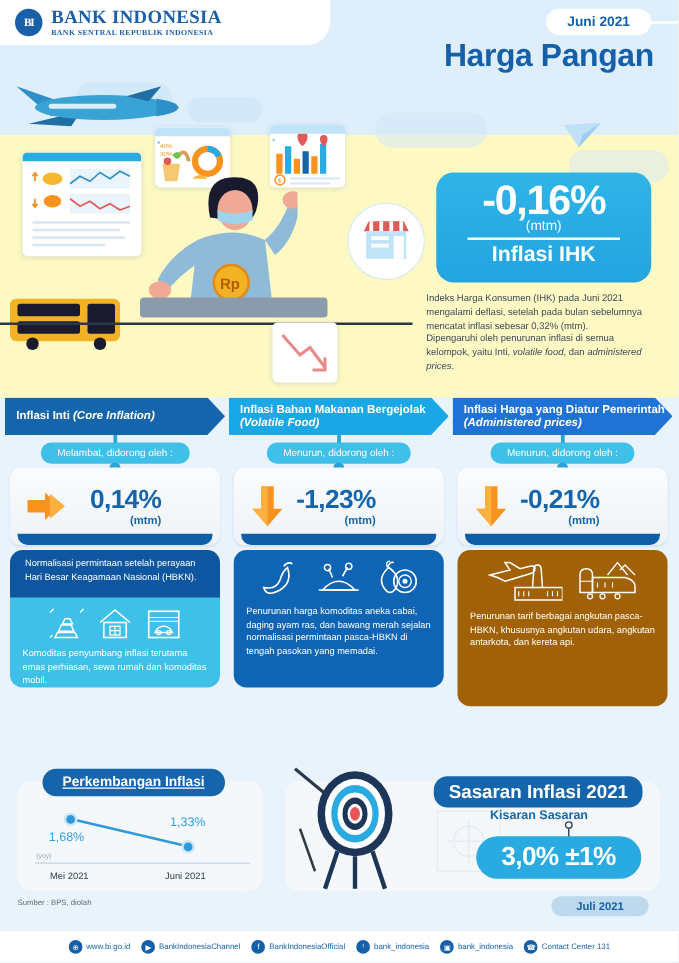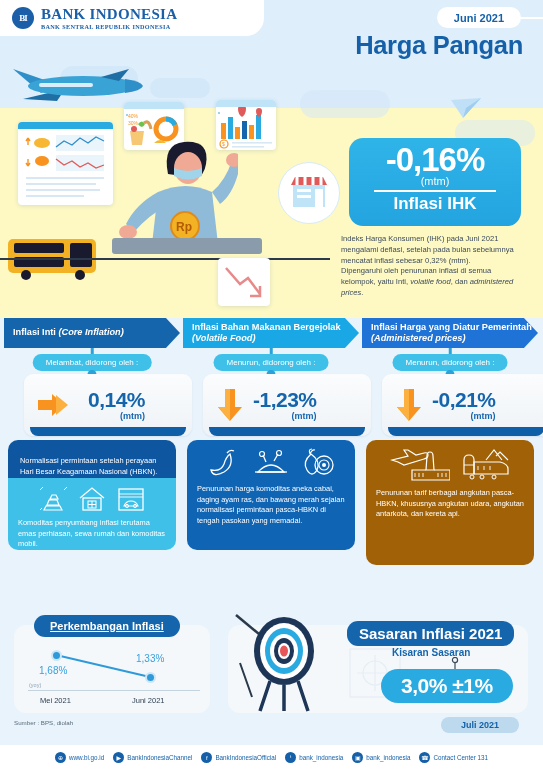--- a/index.html
+++ b/index.html
@@ -91,38 +91,38 @@
   .colhead.h2 { background:#19a7e5; clip-path:polygon(0 0, 92% 0, 100% 50%, 92% 100%, 0 100%); }
   .colhead.h3 { background:#1f72d6; clip-path:polygon(0 0, 92% 0, 100% 50%, 92% 100%, 0 100%); }
 
   .stem { position:absolute; left:50%; width:2.5px; background:#2aa3d8; transform:translateX(-50%); }
   .pill {
     position:absolute; left:50%; transform:translateX(-50%); top:36px;
     background:#3fc0e8; color:#fff; font-size:8px; padding:4px 13px; border-radius:10px;
     white-space:nowrap;
   }
   .statcard {
-    position:absolute; left:20px; top:56px; width:168px; height:62px;
+    position:absolute; left:4px; top:56px; width:168px; height:62px;
     background:linear-gradient(180deg,#fbfcfd 0%,#eef3f7 100%);
     border-radius:9px; display:flex; align-items:center; padding-left:12px; gap:8px;
     box-shadow:0 1px 2px rgba(40,90,140,.10);
   }
   .statcard::after{
     content:""; position:absolute; left:6px; right:6px; bottom:0; height:9px;
     background:#0f5ea8; border-bottom-left-radius:8px; border-bottom-right-radius:8px;
   }
   .statnum { font-size:21px; font-weight:bold; color:#1565ad; line-height:1; letter-spacing:-.5px;}
   .statmtm { font-size:9px; font-weight:bold; color:#1565ad; text-align:right; margin-top:1px;}
   .knob { position:absolute; left:50%; transform:translateX(-50%); width:9px;height:9px;
           border-radius:50%; background:#2aa3d8; }
 
   .panel { position:absolute; left:4px; width:168px; border-radius:10px; color:#fff; }
   .panel-txt { font-size:7.4px; line-height:1.45; }
 
-  .p1a { top:122px; height:42px; background:#0e56a0; padding:16px 10px 0 12px; border-radius:10px 10px 0 0;}
+  .p1a { top:122px; height:42px; background:#0e56a0; padding:6px 10px 0 12px; border-radius:10px 10px 0 0;}
   .p1b { top:160px; height:72px; background:#3fc0e8; padding:8px 10px 0 10px; border-radius:0 0 10px 10px;}
   .p2  { top:122px; height:110px; background:#0f64b4; padding:8px 10px 0 10px; }
   .p3  { top:122px; height:125px; background:#a16207; padding:8px 10px 0 10px; }
   .icorow { display:flex; align-items:center; justify-content:center; gap:10px; margin-bottom:6px; }
 
   
   .bottom { position:absolute; left:0; top:607px; width:543px; height:130px; }
   .chartcard {
     position:absolute; left:14px; top:18px; width:196px; height:88px;
     background:#f4f8fb; border-radius:12px;

